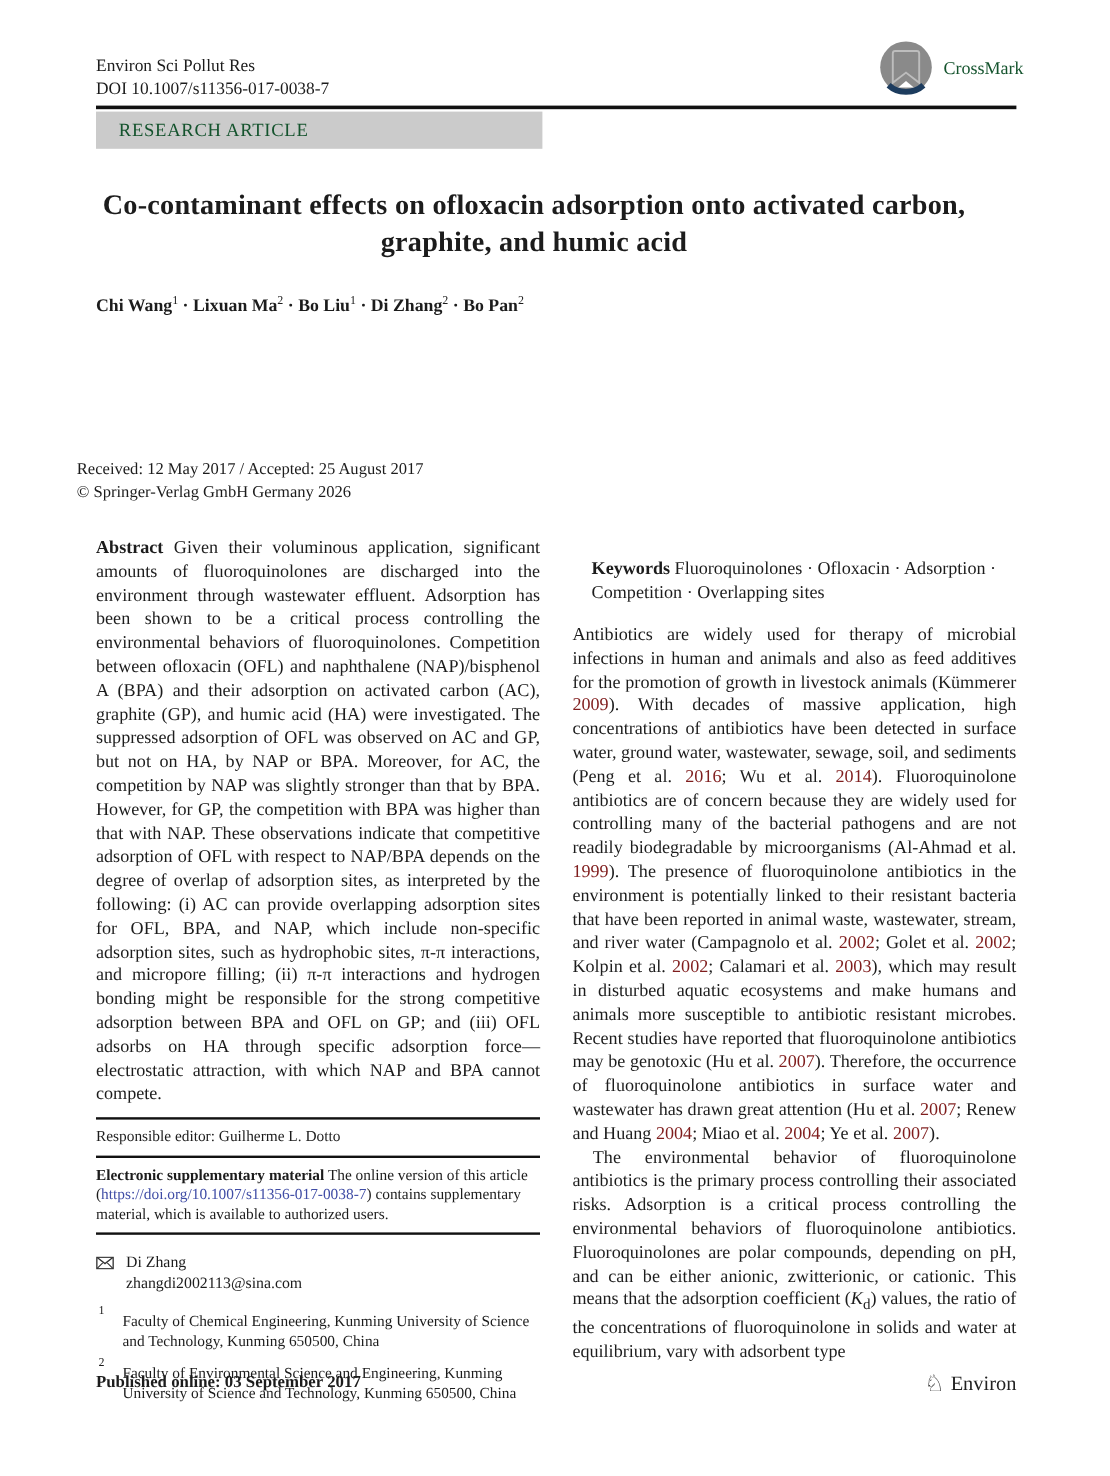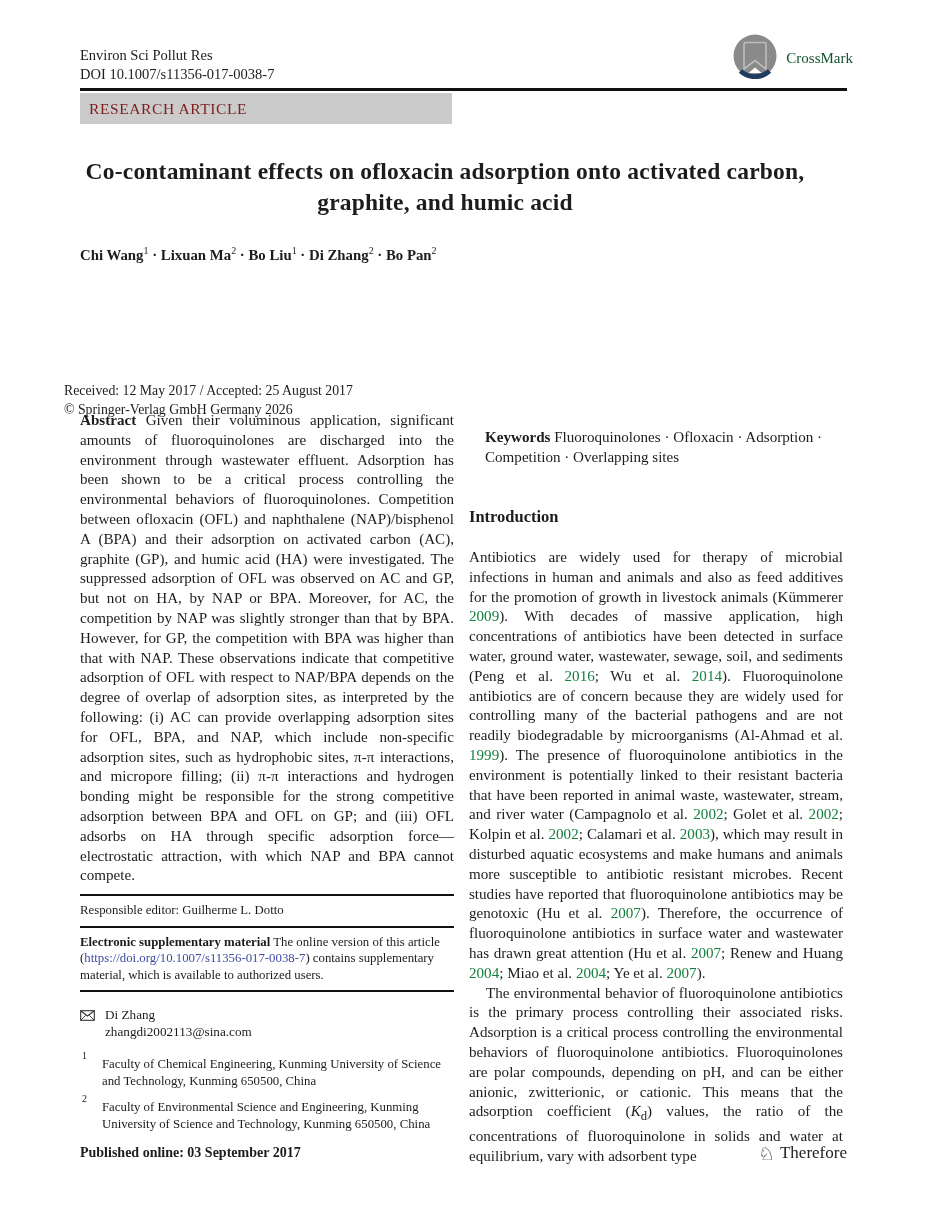--- a/index.html
+++ b/index.html
@@ -9,35 +9,35 @@
     font-family:"Liberation Serif","DejaVu Serif",serif;color:#1c1c1c;
   }
   
   .journal-block{position:absolute;top:46px;left:80px;font-size:14.5px;line-height:19px;}
   .crossmark{position:absolute;top:33px;right:72px;display:flex;align-items:center;gap:8px;cursor:pointer;}
   .crossmark-label{font-size:15px;color:#14532d;}
   .toprule{position:absolute;top:88px;left:80px;width:767px;height:3px;background:#111;}
   .banner{
     position:absolute;top:93px;left:80px;width:372px;height:31px;
     background:#cbcbcb;font-size:15.5px;letter-spacing:.6px;
-    line-height:31px;padding-left:9px;box-sizing:border-box;color:#7f1d1d;
+    line-height:31px;padding-left:19px;box-sizing:border-box;color:#14532d;
   }
   
   .title{position:absolute;top:156px;left:80px;width:730px;
     font-size:23.5px;font-weight:bold;line-height:31px;letter-spacing:.2px;text-align:center;}
   .authors{position:absolute;top:247px;left:80px;width:740px;
     font-size:14.8px;font-weight:bold;}
   .authors sup{font-size:10px;font-weight:normal;}
   
   .dates{position:absolute;top:382px;left:64px;font-size:13.8px;line-height:18.5px;}
   
-  .columns{position:absolute;top:411px;left:80px;width:767px;display:flex;gap:15px;}
+  .columns{position:absolute;top:448px;left:80px;width:767px;display:flex;gap:27px;}
   .col{width:374px;}
   .body-text{font-size:15.1px;line-height:19.8px;text-align:justify;}
-  .body-text .link{color:#15803d;}
+  .body-text .link{color:#7f1d1d;}
   .intro-heading{font-size:16.5px;font-weight:bold;margin:40px 0 21px 0;}
   .para2{text-indent:17px;margin-top:0;}
   .keywords{font-size:15.1px;line-height:20px;}
   
   .footnotes{margin-top:8px;font-size:12.8px;line-height:16.5px;}
   .fn-rule{border:0;border-top:2px solid #111;margin:0;}
   .fn-item{padding:6px 0 7px 0;}
   .fn-item .link{color:#3f4ca5;}
   .correspondence{margin-top:14px;display:flex;gap:10px;font-size:13.2px;line-height:17px;}
   .env-icon{flex:0 0 auto;margin-top:2px;}
@@ -120,28 +120,27 @@
             <sup>2</sup>
             <span>Faculty of Environmental Science and Engineering, Kunming University of Science and Technology, Kunming 650500, China</span>
           </div>
         </div>
       </div>
     </div>
 
     <div class="col">
       <p class="keywords" style="margin:16px;"><span style="font-weight: bold;">Keywords</span><span>  Fluoroquinolones · Ofloxacin · Adsorption · Competition · Overlapping sites</span></p>
 
-      <h2 class="intro-heading">Introduction</h2>
 
       <p class="body-text" style="margin:0;"><span>Antibiotics are widely used for therapy of microbial infections in human and animals and also as feed additives for the promotion of growth in livestock animals (Kümmerer </span><span class="link">2009</span><span>). With decades of massive application, high concentrations of antibiotics have been detected in surface water, ground water, wastewater, sewage, soil, and sediments (Peng et al. </span><span class="link">2016</span><span>; Wu et al. </span><span class="link">2014</span><span>). Fluoroquinolone antibiotics are of concern because they are widely used for controlling many of the bacterial pathogens and are not readily biodegradable by microorganisms (Al-Ahmad et al. </span><span class="link">1999</span><span>). The presence of fluoroquinolone antibiotics in the environment is potentially linked to their resistant bacteria that have been reported in animal waste, wastewater, stream, and river water (Campagnolo et al. </span><span class="link">2002</span><span>; Golet et al. </span><span class="link">2002</span><span>; Kolpin et al. </span><span class="link">2002</span><span>; Calamari et al. </span><span class="link">2003</span><span>), which may result in disturbed aquatic ecosystems and make humans and animals more susceptible to antibiotic resistant microbes. Recent studies have reported that fluoroquinolone antibiotics may be genotoxic (Hu et al. </span><span class="link">2007</span><span>). Therefore, the occurrence of fluoroquinolone antibiotics in surface water and wastewater has drawn great attention (Hu et al. </span><span class="link">2007</span><span>; Renew and Huang </span><span class="link">2004</span><span>; Miao et al. </span><span class="link">2004</span><span>; Ye et al. </span><span class="link">2007</span><span>).</span></p>
       <p class="body-text para2"><span>The environmental behavior of fluoroquinolone antibiotics is the primary process controlling their associated risks. Adsorption is a critical process controlling the environmental behaviors of fluoroquinolone antibiotics. Fluoroquinolones are polar compounds, depending on pH, and can be either anionic, zwitterionic, or cationic. This means that the adsorption coefficient (</span><span style="font-style: italic;">K</span><sub>d</sub><span>) values, the ratio of the concentrations of fluoroquinolone in solids and water at equilibrium, vary with adsorbent type</span></p>
     </div>
   </div>
 
   <div class="bottom-row">
     <div class="published">Published online: 03 September 2017</div>
     <div class="springer-logo">
       <span class="knight">♘</span>
-      <span>Therefore</span>
+      <span>Environ</span>
     </div>
   </div>
 
 </div>
 
 </body></html>

